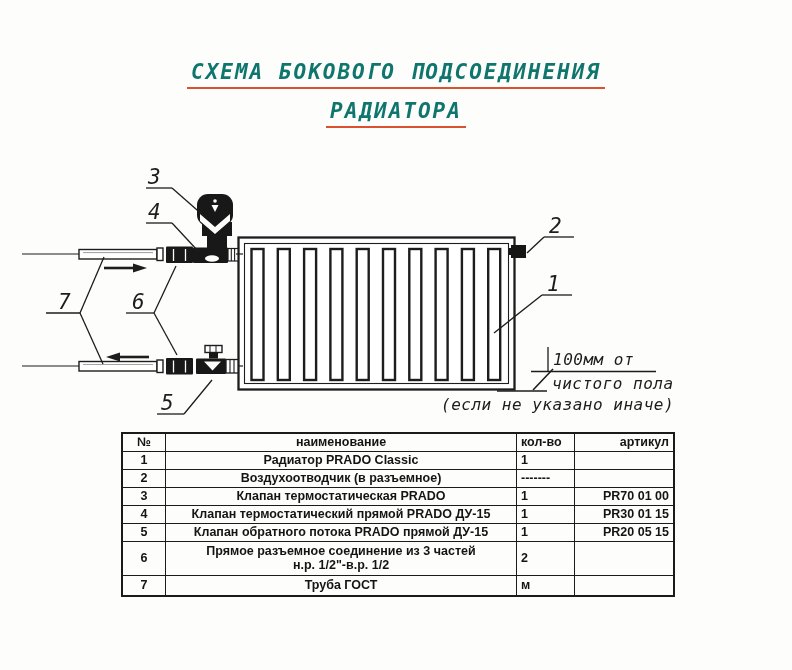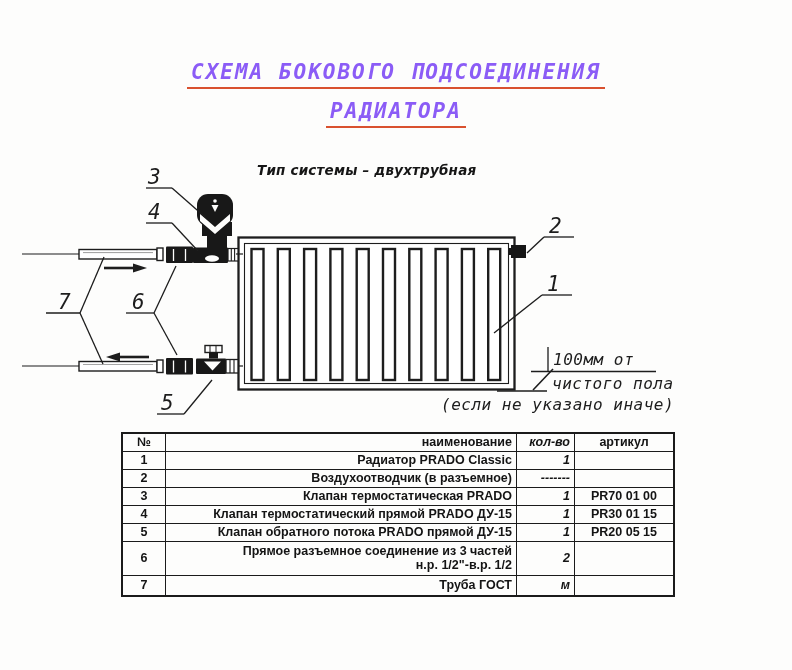--- a/index.html
+++ b/index.html
@@ -7,21 +7,21 @@
     position:relative;width:792px;height:670px;background:#fdfdfc;overflow:hidden;
     font-family:"Liberation Sans",sans-serif;color:#1d1d1d;
   }
   
   .title{position:absolute;top:60px;left:0;width:792px;text-align:center;}
   .title-line{margin-bottom:10px;}
   .title-line span{
     display:inline-block;
     font-family:"DejaVu Sans Mono",monospace;
     font-style:italic;font-weight:bold;font-size:21px;letter-spacing:2px;
-    color:#8b5cf6;border-bottom:2.4px solid #d9512f;padding:0 4px 3px 4px;
+    color:#0f766e;border-bottom:2.4px solid #d9512f;padding:0 4px 3px 4px;
   }
   
   .sysnote{
     position:absolute;left:257px;top:162px;
     font-family:"DejaVu Sans",sans-serif;font-style:italic;font-weight:bold;
     font-size:13.5px;line-height:1.22;color:#161616;letter-spacing:.2px;
   }
   
   svg.drawing{position:absolute;left:0;top:0;width:792px;height:670px;}
   svg .callout-num{
@@ -34,39 +34,38 @@
   }
   
   table.parts{
     position:absolute;left:121px;top:432px;width:531px;
     border-collapse:collapse;table-layout:fixed;
     font-family:"Liberation Sans",sans-serif;font-size:12.5px;font-weight:bold;color:#141414;
     border:2.5px solid #1b1b1b;
   }
   table.parts td{border:1.6px solid #1b1b1b;padding:1px 4px;height:15px;line-height:1.1;}
   td.c-num{width:34px;text-align:center;}
-  td.c-name{width:342px;text-align:right;padding-left:6px;}
-  td.c-qty{width:49px;text-align:right;font-style:italic;}
-  td.c-art{width:90px;text-align:center;padding-left:5px;}
+  td.c-name{width:342px;text-align:center;padding-left:6px;}
+  td.c-qty{width:49px;text-align:left;}
+  td.c-art{width:90px;text-align:right;padding-left:5px;}
   tr.tall td{height:31px;}
   tr.last td{height:17px;}
   .name2{font-weight:bold;}
 </style>
 </head>
 <body>
 
 <div class="canvas">
 
   <div class="title">
     <div class="title-line"><span>СХЕМА БОКОВОГО ПОДСОЕДИНЕНИЯ</span></div>
     <div class="title-line"><span>РАДИАТОРА</span></div>
   </div>
 
   <div class="sysnote">
-    <div>Тип системы – двухтрубная</div>
   </div>
 
   <svg class="drawing" viewBox="0 0 792 670">
 
     <g stroke="#1d1d1d" fill="#fff">
       <rect x="238.5" y="237.5" width="276" height="152" stroke-width="2.3"></rect>
       <rect x="244.5" y="243.5" width="264" height="140" stroke-width="1.1" fill="none"></rect>
       <g stroke-width="2.4">
         <rect x="251.5" y="249" width="12" height="131"></rect>
         <rect x="277.8" y="249" width="12" height="131"></rect>

